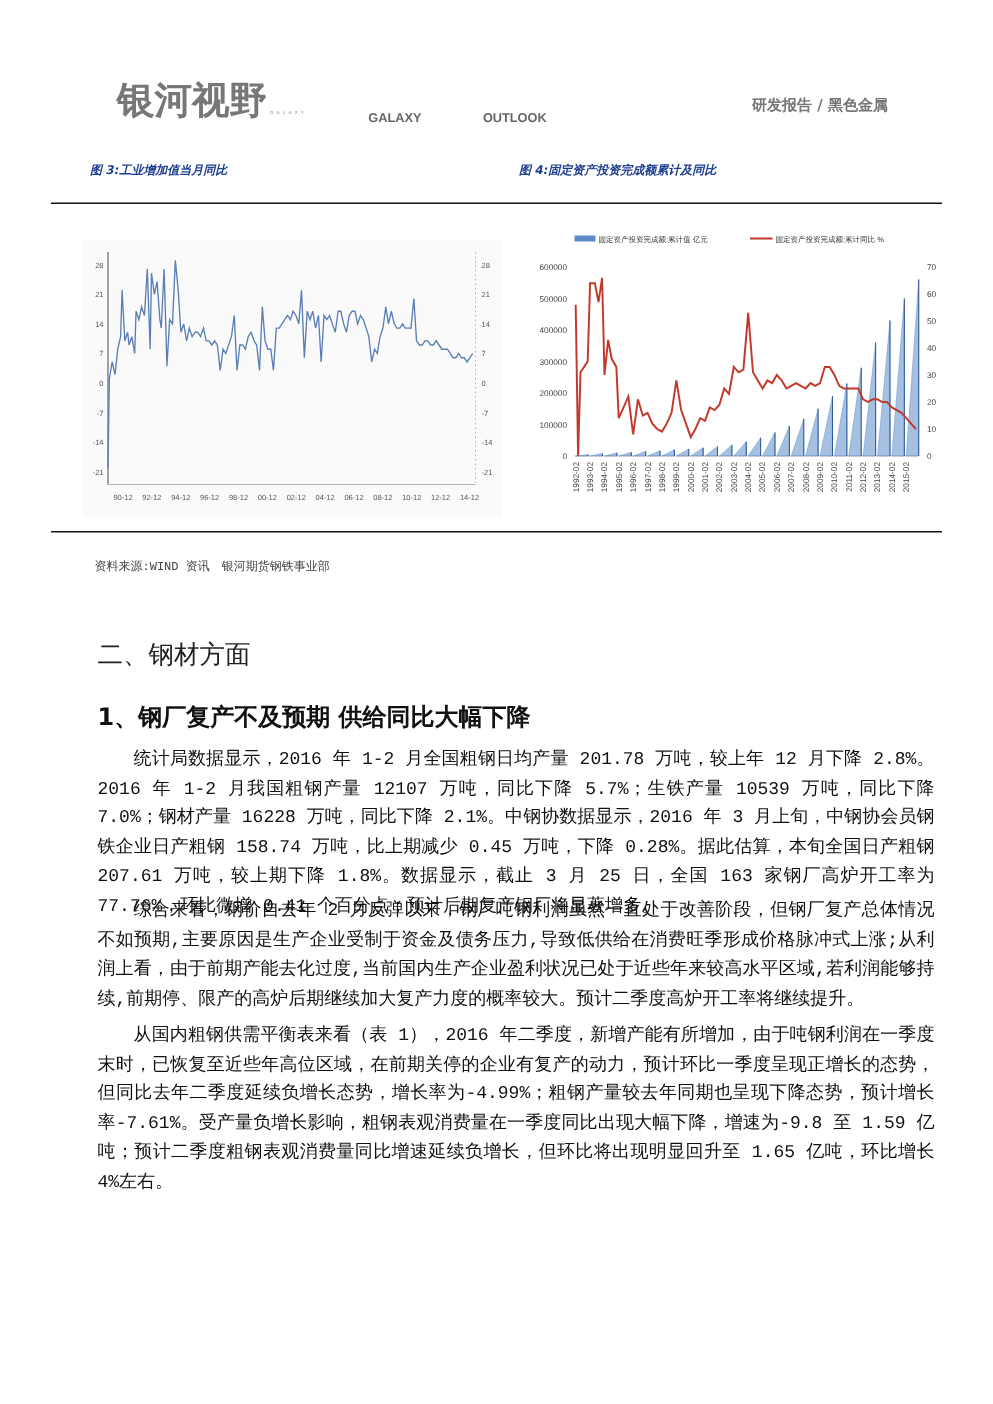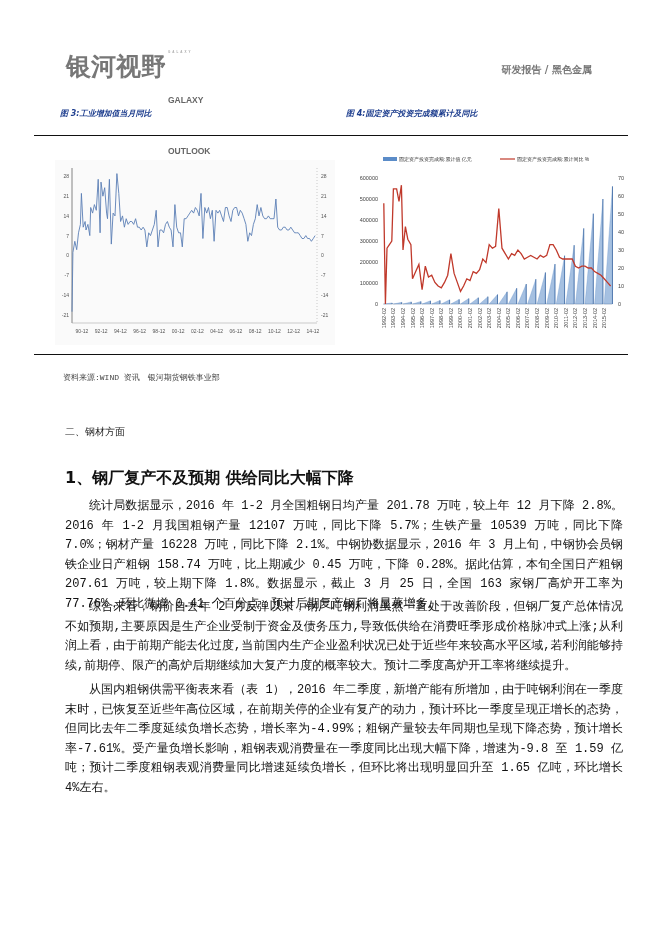--- a/index.html
+++ b/index.html
@@ -1,28 +1,28 @@
 <!DOCTYPE html>
 <html><head>
 <meta charset="utf-8">
 <style>
   html, body { margin: 0; padding: 0; background: #ffffff; }
   body { width: 662px; height: 936px; position: relative; overflow: hidden;
          font-family: "DejaVu Sans", "Liberation Sans", sans-serif; color: #111; }
-  .logo { position: absolute; left: 66px; top: 50px; display: flex; align-items: flex-start; }
+  .logo { position: absolute; left: 78px; top: 50px; display: flex; align-items: flex-end; }
   .logo-cn { font-size: 25px; font-weight: bold; color: #777; letter-spacing: 0px; }
-  .logo-en { margin-left: 2px; display: flex; flex-direction: column; font-size: 8.5px; color: #666;
+  .logo-en { margin-left: 2px; display: flex; flex-direction: row; font-size: 8.5px; color: #666;
              font-weight: bold; line-height: 10px; font-family: "Liberation Sans", sans-serif; gap: 41px; }
   .logo-en .tiny { font-size: 3px; line-height: 4px; color: #aaa; letter-spacing: 2px; }
   .header-right { position: absolute; right: 70px; top: 63px; font-size: 10px; font-weight: bold; color: #777; }
   .fig-title { position: absolute; top: 108px; font-size: 8px; font-weight: bold; color: #1f3f8f; font-style: italic; }
   .rule { position: absolute; height: 1px; background: #111; }
   .src { position: absolute; left: 63px; top: 372px; font-size: 8px; color: #444;
          font-family: Liberation Mono, monospace; }
-  .section-h { position: absolute; left: 65px; top: 425px; font-size: 10px; color: #222; }
+  .section-h { position: absolute; left: 65px; top: 425px; font-size: 17px; color: #222; }
   .sub-h { position: absolute; left: 65px; top: 468px; font-size: 16px; font-weight: bold; color: #111; }
   .para { position: absolute; left: 65px; width: 558px; font-size: 12px; line-height: 19.5px; color: #111;
           text-align: justify; text-indent: 2em; font-family: Liberation Mono, monospace; }
   svg text { font-family: "Liberation Sans", sans-serif; }
 </style>
 </head>
 <body>
 
 <div class="logo">
   <span class="logo-cn">银河视野</span>

